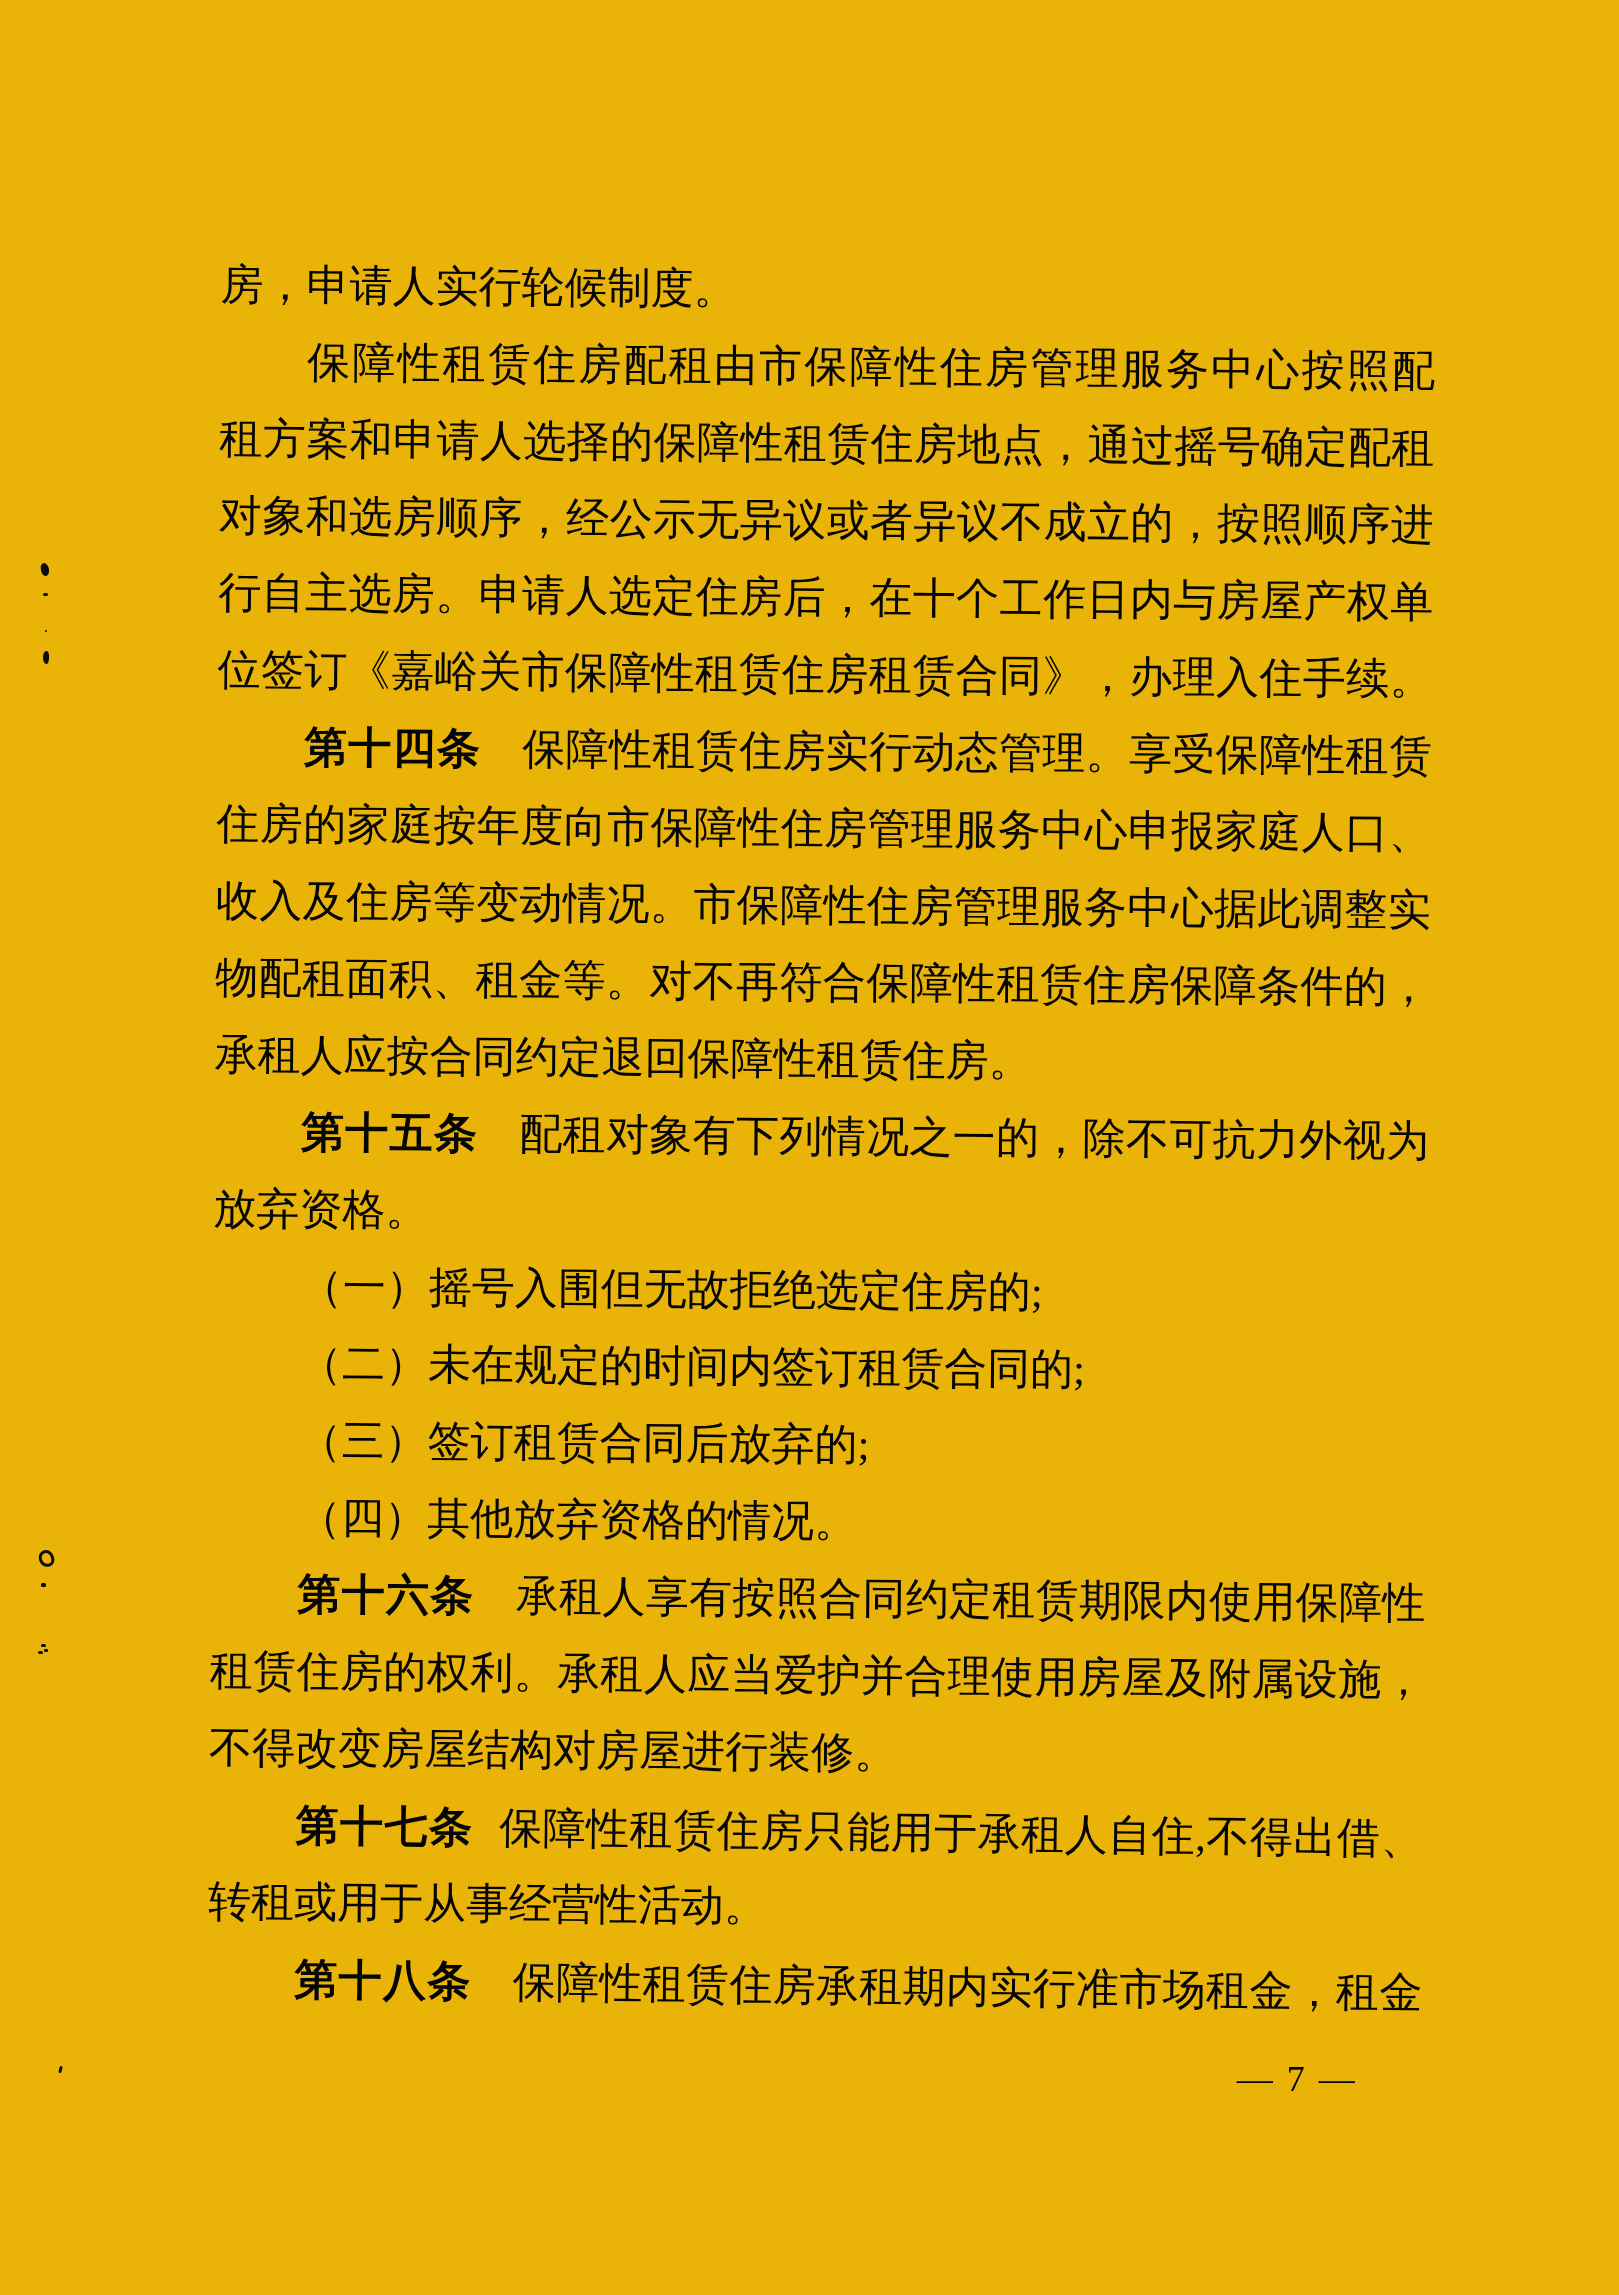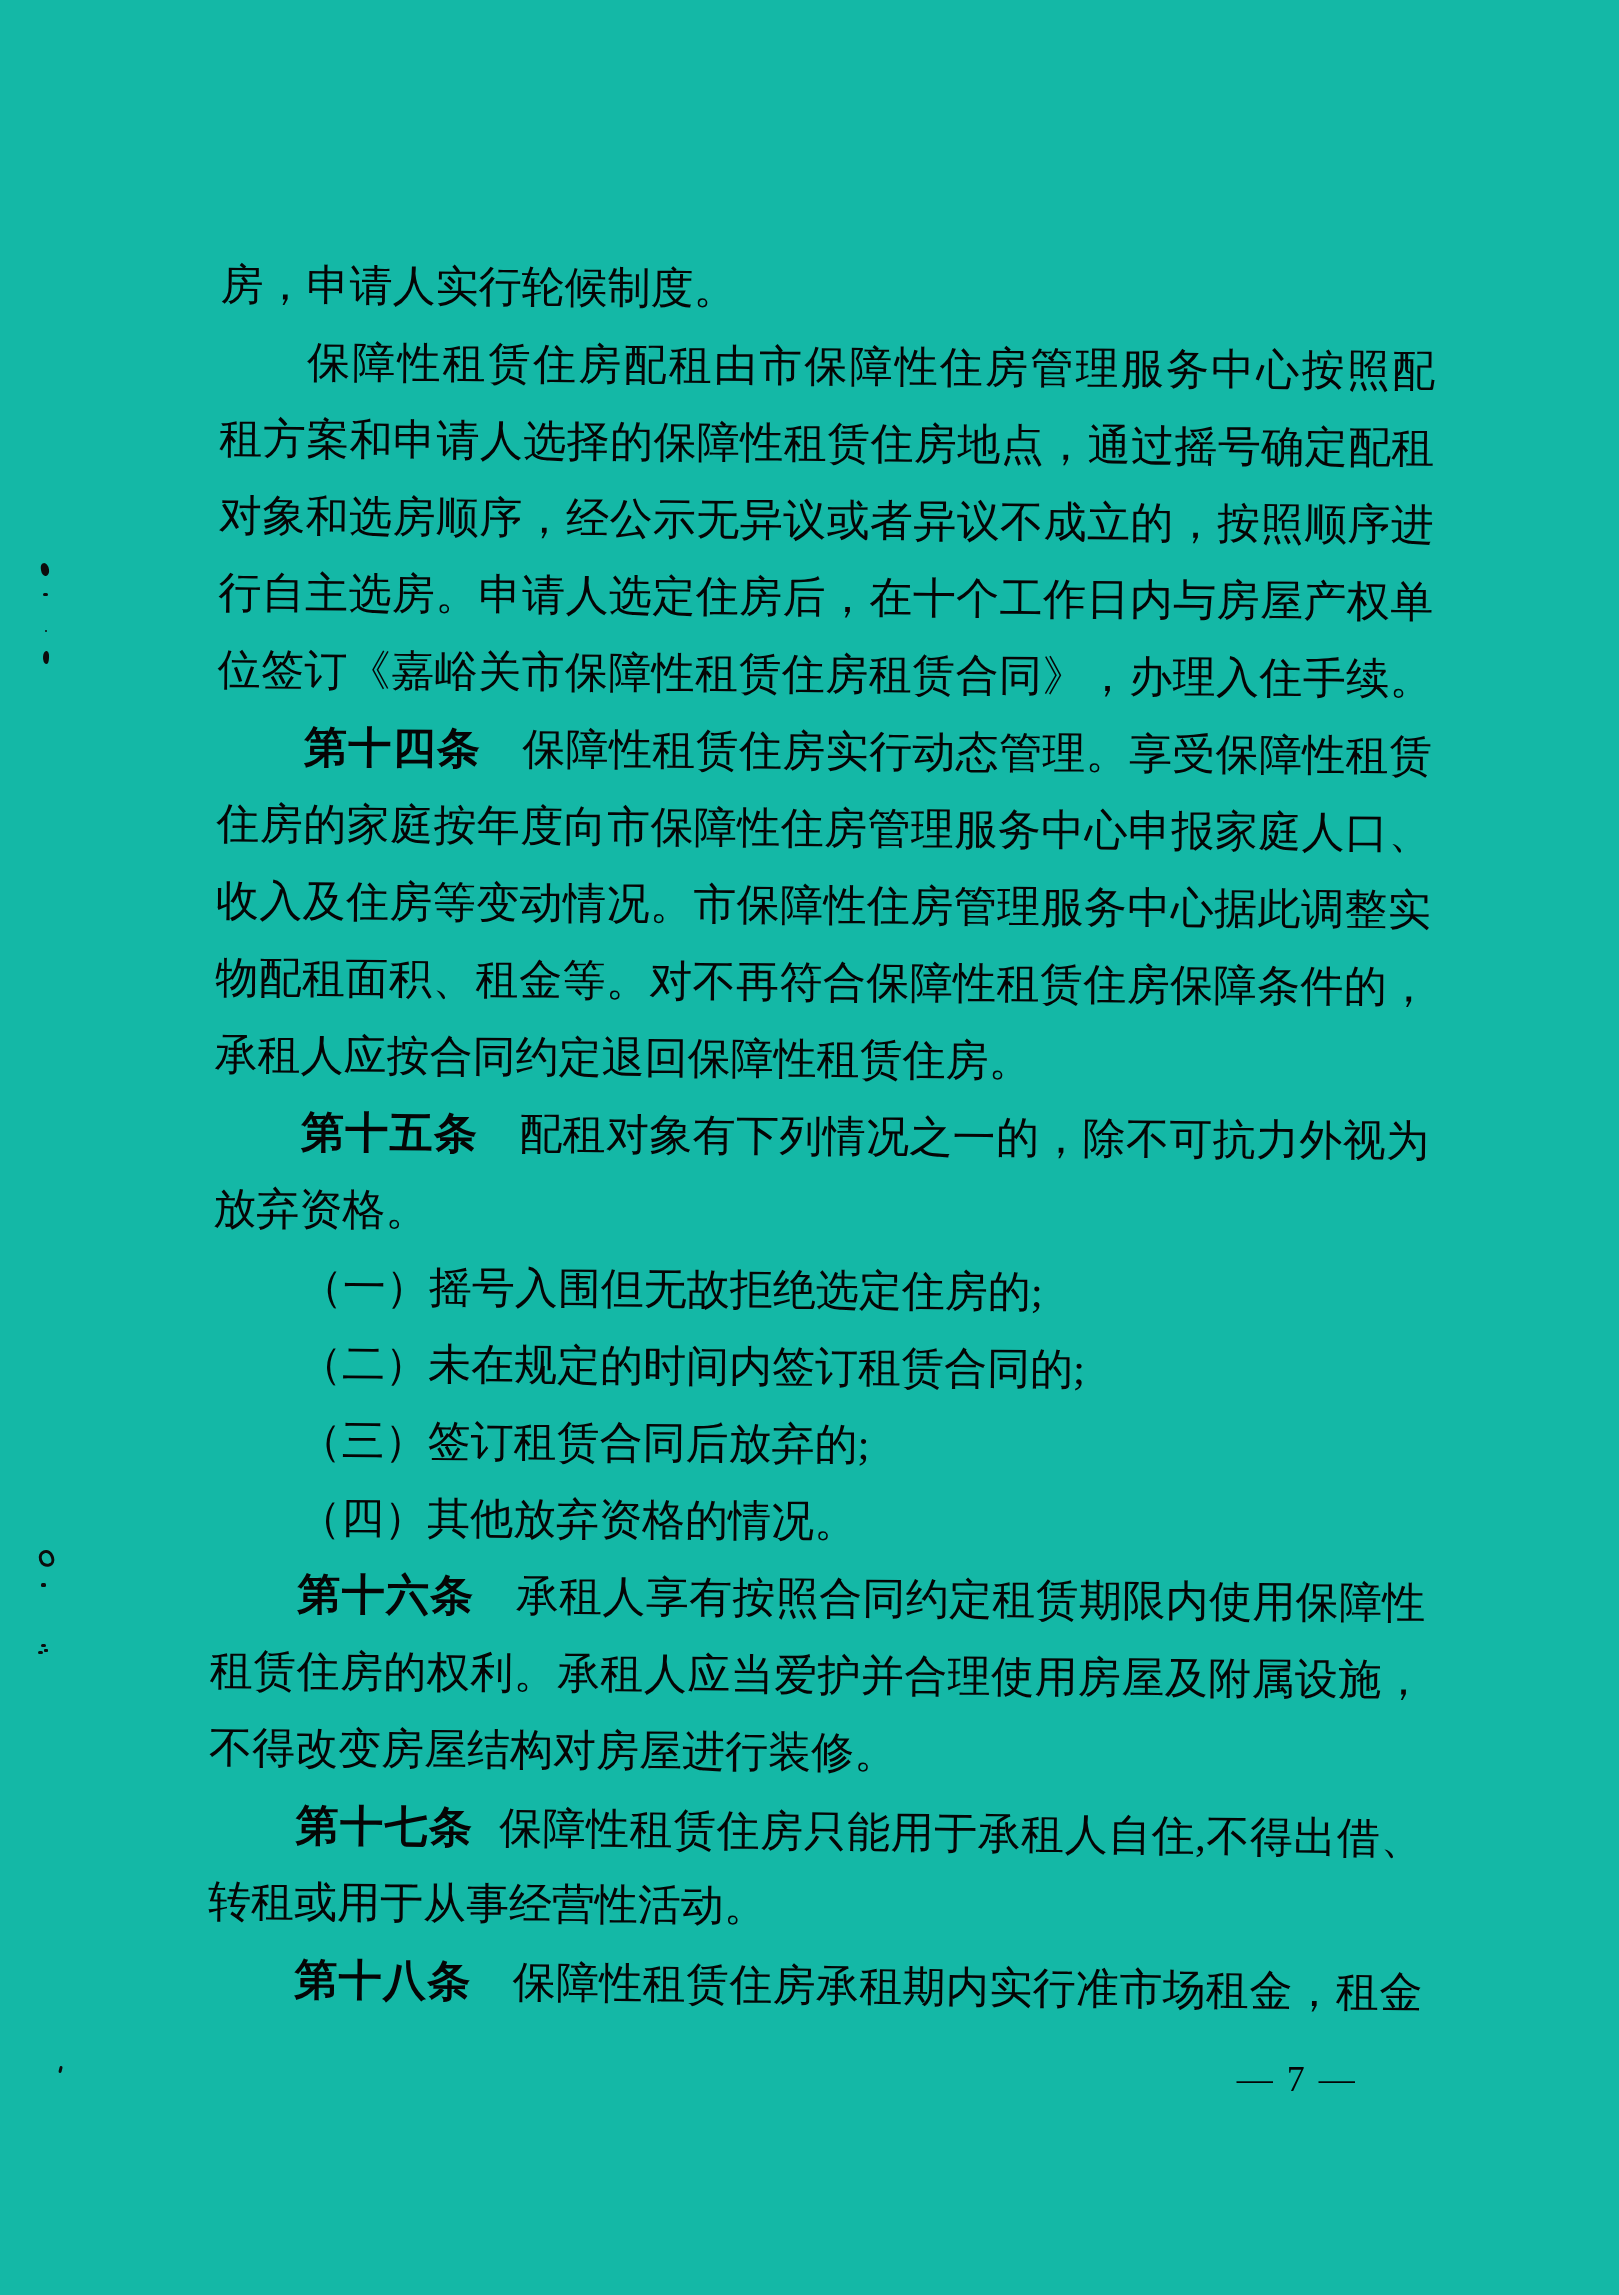--- a/index.html
+++ b/index.html
@@ -5,21 +5,21 @@
   html, body { margin: 0; padding: 0; }
   body {
     width: 1620px; height: 2295px;
     background: #ffffff;
     position: relative;
     font-family: "Liberation Serif", "DejaVu Serif", serif;
   }
   .page {
     position: absolute; left: 0; top: 0;
     width: 1620px; height: 2295px;
-    background: #14b8a6; overflow: hidden;
+    background: #eab308; overflow: hidden;
   }
   .textblock {
     position: absolute; left: 221px; top: 246px; width: 1215px;
     font-size: 43px; color: #050505;
     transform: rotate(0.45deg); transform-origin: 0 0;
   }
   .line { height: 77px; line-height: 77px; white-space: nowrap; }
   .just { text-align: justify; text-align-last: justify; white-space: normal; }
   .indent { padding-left: 87px; }
   .lead {

